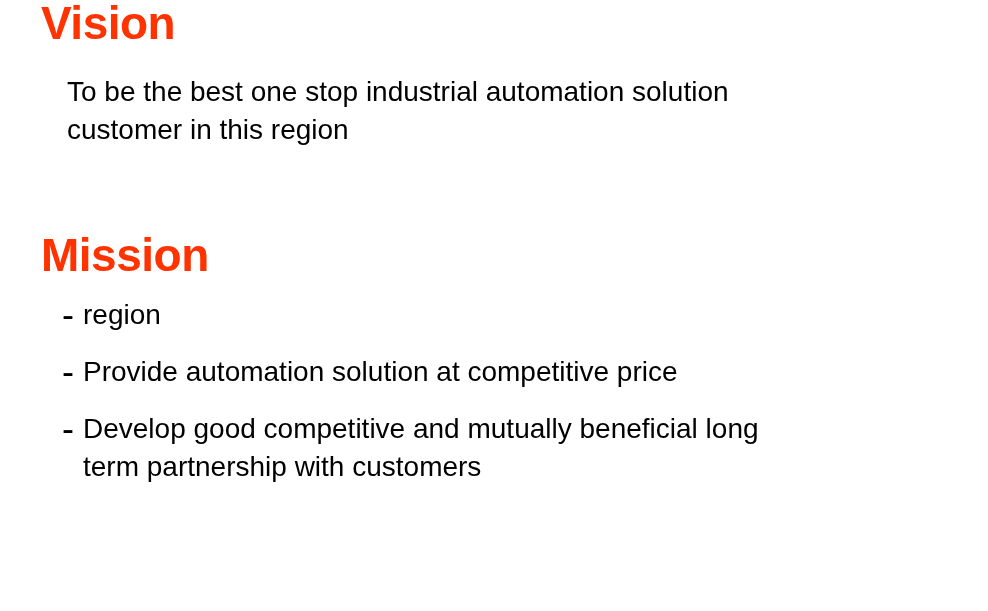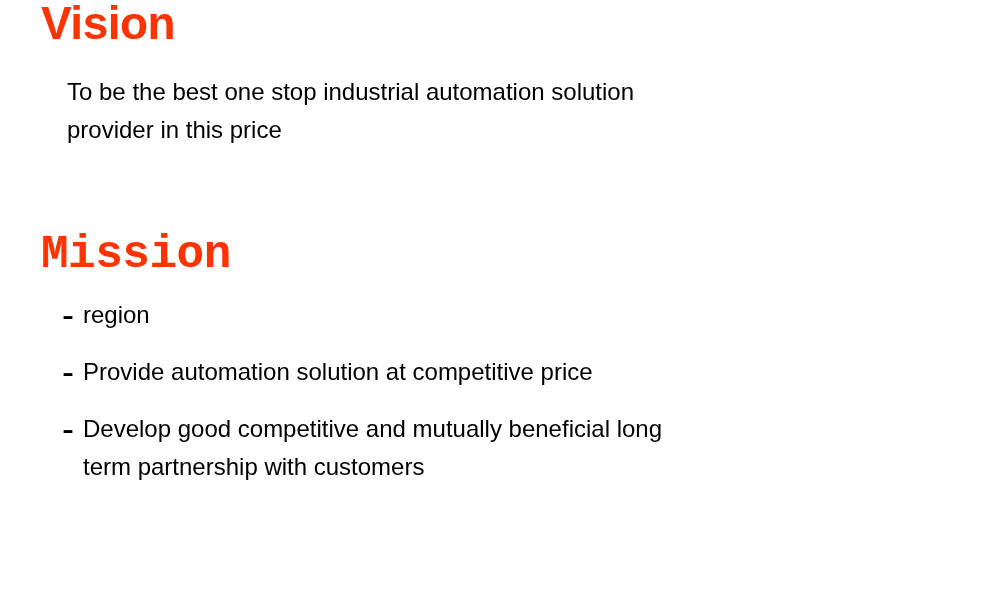--- a/index.html
+++ b/index.html
@@ -29,21 +29,21 @@
     line-height: 46px;
     color: #FF3300;
     letter-spacing: -0.5px;
     white-space: nowrap;
   }
 
   
   .body-text {
     font-family: "Liberation Sans", sans-serif;
     font-weight: normal;
-    font-size: 24px;
+    font-size: 28px;
     line-height: 38px;
     color: #000000;
   }
 
   
   #vision-heading {
     position: absolute;
     left: 41px;
     top: 0px;
   }
@@ -56,21 +56,20 @@
   #vision-paragraph .line {
     display: block;
     white-space: nowrap;
   }
 
   
   #mission-heading {
     position: absolute;
     left: 41px;
     top: 232px;
-    font-family: Liberation Mono, monospace;
   }
   #mission-list {
     position: absolute;
     left: 62px;
     top: 296px;
     width: 915px;
     list-style: none;
     margin: 0;
     padding: 0;
   }
@@ -98,21 +97,21 @@
 </style>
 </head>
 <body>
 
 <div class="slide">
 
   <div class="section-heading" id="vision-heading">Vision</div>
 
   <div class="body-text" id="vision-paragraph">
     <span class="line">To be the best one stop industrial automation solution</span>
-    <span class="line">provider in this price</span>
+    <span class="line">customer in this region</span>
   </div>
 
   <div class="section-heading" id="mission-heading">Mission</div>
 
   <ul id="mission-list">
 
     <li class="bullet-item">
       <span class="bullet-dash">-</span>
       <span class="body-text bullet-text">
         <span class="line">region</span>

